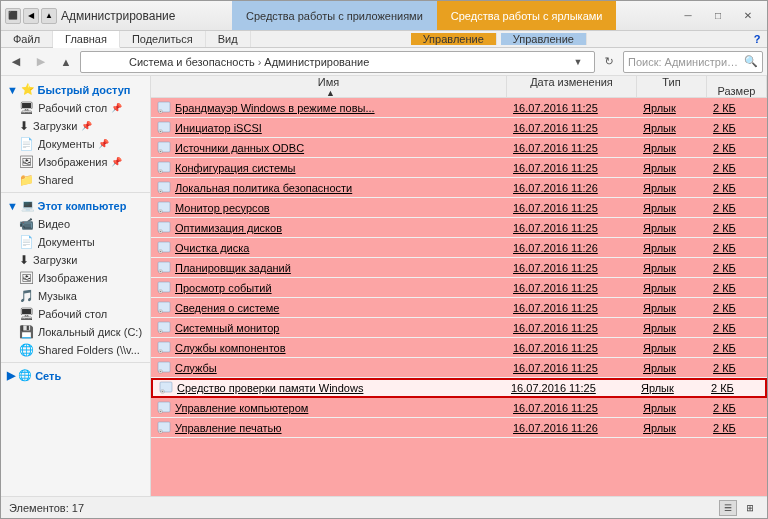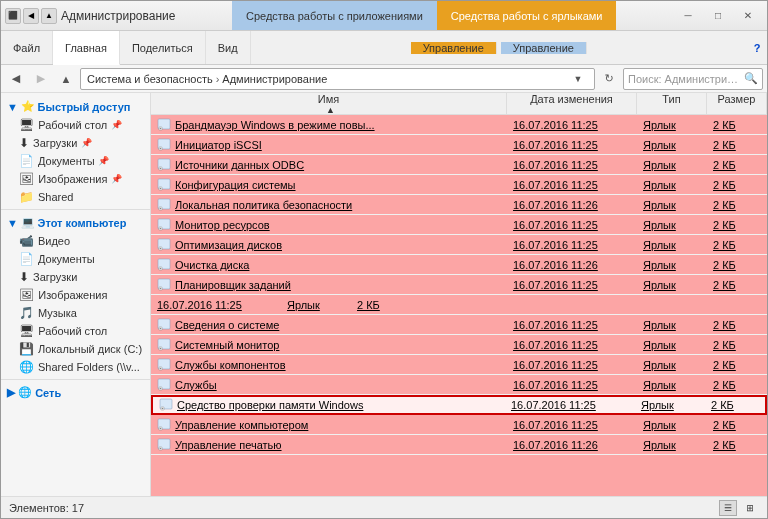--- a/index.html
+++ b/index.html
@@ -109,20 +109,21 @@
       background: #fff;
       display: flex;
       align-items: center;
       padding: 0 6px;
       font-size: 11px;
       border-radius: 2px;
     }
     .address-breadcrumb {
       color: #333;
       font-size: 11px;
+      margin-left: 42px;
     }
     .address-separator {
       color: #666;
       margin: 0 3px;
     }
     .address-current {
       color: #333;
       font-weight: normal;
     }
     .address-dropdown {
@@ -243,21 +244,21 @@
       align-items: center;
       border-right: 1px solid #ddd;
       cursor: pointer;
       user-select: none;
       white-space: nowrap;
       flex-direction: column;
     }
     .col-name { flex: 1; min-width: 200px; }
     .col-date { width: 130px; }
     .col-type { width: 70px; }
-    .col-size { width: 60px; }
+    .col-size { width: 60px; justify-content: flex-end; }
     .file-list {
       flex: 1;
       overflow-y: auto;
       background: #fca5a5;
       text-decoration: underline;
     }
     .file-row {
       display: flex;
       align-items: center;
       height: 20px;
@@ -322,21 +323,21 @@
     ::-webkit-scrollbar-thumb { background: #c0c0c0; border: 2px solid #f0f0f0; }
 
     .ribbon-top {
       display: flex;
       flex-direction: column;
       flex-shrink: 0;
     }
     .ribbon-tabs-row {
       display: flex;
       align-items: stretch;
-      height: 34px;
+      height: 17px;
       background: #f0f0f0;
       border-bottom: 1px solid #ccc;
     }
     .context-tab {
       padding: 0 14px;
       display: flex;
       align-items: center;
       font-size: 11px;
       cursor: pointer;
       white-space: nowrap;
@@ -634,20 +635,30 @@
                   <circle cx="3.5" cy="10.5" r="0.8" fill="#888"></circle>
                 </svg>
         </span>
         <span style="font-size:11px;">Планировщик заданий</span>
       </div>
       <div class="file-cell file-cell-date">16.07.2016 11:25</div>
       <div class="file-cell file-cell-type">Ярлык</div>
       <div class="file-cell file-cell-size">2 КБ</div>
     </div>
           <div class="file-row">
+      <div class="file-cell file-cell-name">
+        <span style="flex-shrink:0; width:14px; height:14px; display:inline-flex; align-items:center;">
+          <svg width="14" height="14" viewBox="0 0 14 14">
+                  <rect x="1" y="1" width="12" height="10" rx="1" fill="#d8e8f8" stroke="#8099bb" stroke-width="0.5"></rect>
+                  <rect x="2" y="9" width="3" height="3" rx="0.5" fill="#fff" stroke="#888" stroke-width="0.5"></rect>
+                  <circle cx="3.5" cy="10.5" r="0.8" fill="#888"></circle>
+                </svg>
+        </span>
+        <span style="font-size:11px;">Просмотр событий</span>
+      </div>
       <div class="file-cell file-cell-date">16.07.2016 11:25</div>
       <div class="file-cell file-cell-type">Ярлык</div>
       <div class="file-cell file-cell-size">2 КБ</div>
     </div>
           <div class="file-row">
       <div class="file-cell file-cell-name">
         <span style="flex-shrink:0; width:14px; height:14px; display:inline-flex; align-items:center;">
           <svg width="14" height="14" viewBox="0 0 14 14">
                   <rect x="1" y="1" width="12" height="10" rx="1" fill="#d8e8f8" stroke="#8099bb" stroke-width="0.5"></rect>
                   <rect x="2" y="9" width="3" height="3" rx="0.5" fill="#fff" stroke="#888" stroke-width="0.5"></rect>

